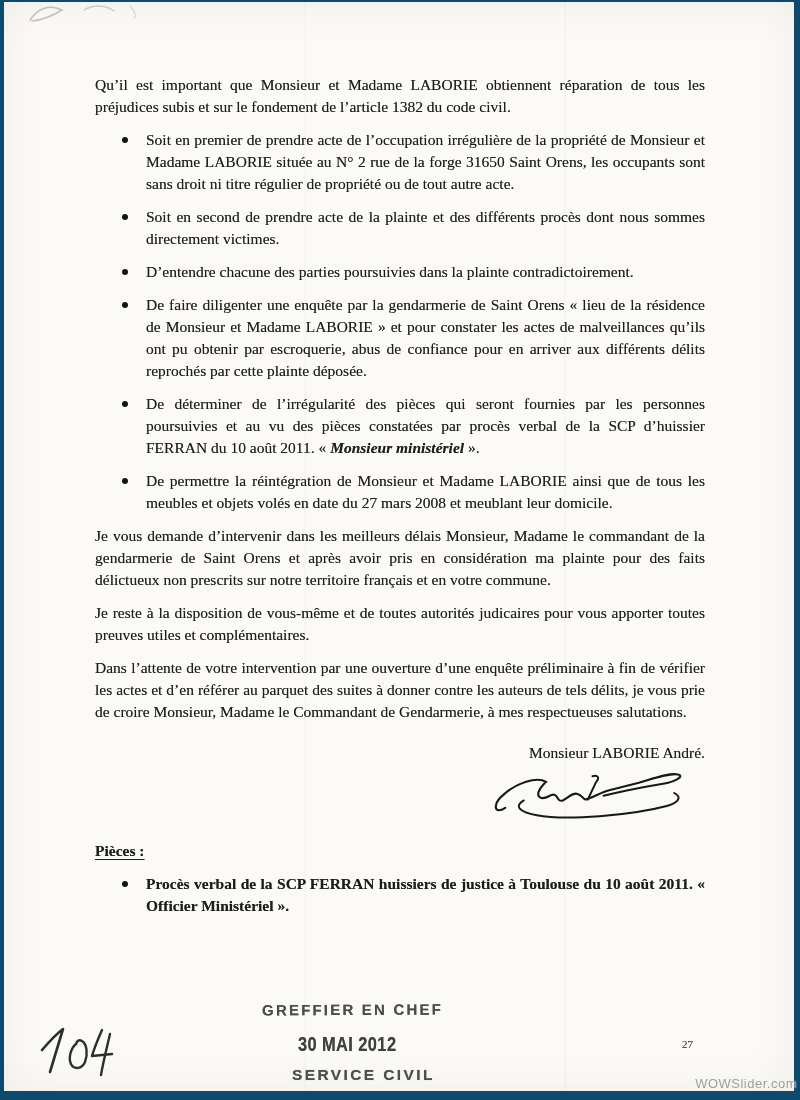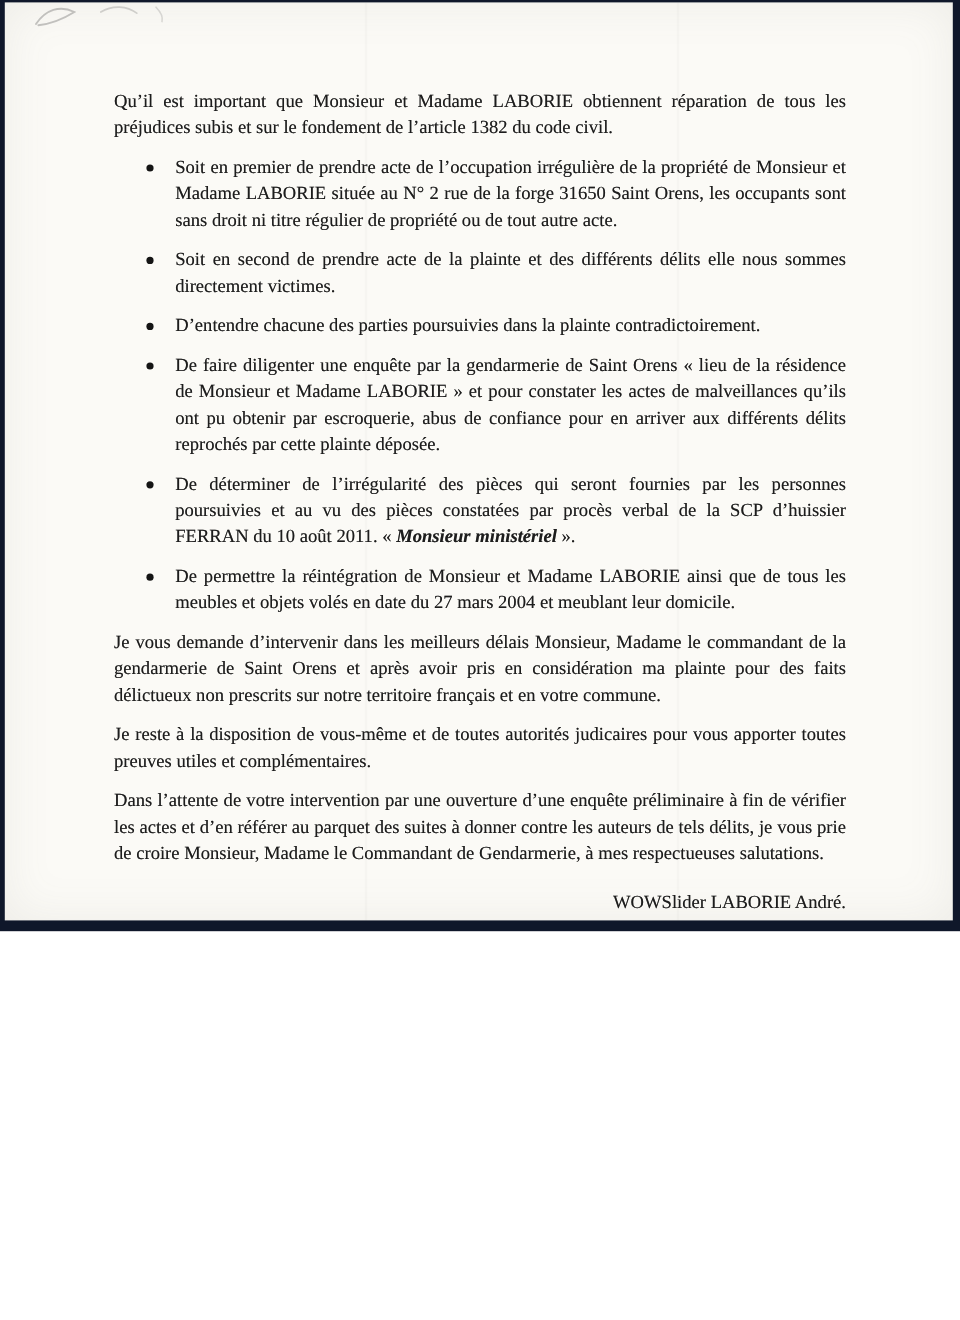--- a/index.html
+++ b/index.html
@@ -1,18 +1,18 @@
 <!DOCTYPE html>
 <html><head>
 <meta charset="utf-8">
 <style>
   html,body { margin:0; padding:0; }
   .frame {
-    position:relative; width:800px; height:776px;
-    background:#0f172a; overflow:hidden;
+    position:relative; width:800px; height:1100px;
+    background:#0c4a6e; overflow:hidden;
     font-family:"Liberation Serif", serif;
   }
   .paper {
     position:absolute; left:4px; top:2px; right:6px; bottom:9px;
     background:#fbfaf6; overflow:hidden;
     box-shadow: inset 0 0 40px rgba(120,115,105,0.10);
   }
   .fold { position:absolute; top:0; height:100%; width:2px; background:rgba(0,0,0,0.02); }
   .content {
     position:absolute; left:0; top:0; right:0;
@@ -45,21 +45,21 @@
   .stamp-date {
     left:294px; top:1031px; font-size:20px; font-weight:bold;
     letter-spacing:0.5px; color:#333; transform:scaleX(0.82);
     transform-origin:left top; text-shadow: 0 0 0.6px #666;
   }
   .stamp-service {
     left:288px; top:1064px; font-size:15.5px; font-weight:bold;
     letter-spacing:2.4px; color:#424242; text-shadow: 0 0 0.7px #707070;
   }
   .handwritten-svg { position:absolute; left:34px; top:1022px; width:92px; height:58px; }
-  .page-number { position:absolute; left:678px; top:1036px; font-size:16px; color:#222; }
+  .page-number { position:absolute; left:678px; top:1036px; font-size:11px; color:#222; }
   .scribble-svg { position:absolute; left:18px; top:0; width:130px; height:28px; }
   .watermark {
     position:absolute; right:3px; top:1076px; z-index:5;
     font-family:"Liberation Sans", sans-serif; font-size:13px;
     letter-spacing:0.5px; color:#9d9d9d;
     text-shadow: 0 0 2px rgba(255,255,255,0.8);
   }
 </style>
 </head>
 <body>
@@ -77,59 +77,60 @@
 
     <div class="content">
       <p class="para">Qu’il est important que Monsieur et Madame LABORIE obtiennent réparation de tous les préjudices subis et sur le fondement de l’article 1382 du code civil.</p>
 
       <div class="bullet">
         <span class="dot"></span>
         <span>Soit en premier de prendre acte de l’occupation irrégulière de la propriété de Monsieur et Madame LABORIE située au N° 2 rue de la forge 31650 Saint Orens, les occupants sont sans droit ni titre régulier de propriété ou de tout autre acte.</span>
       </div>
       <div class="bullet">
         <span class="dot"></span>
-        <span>Soit en second de prendre acte de la plainte et des différents délits elle nous sommes directement victimes.</span>
+        <span>Soit en second de prendre acte de la plainte et des différents procès dont nous sommes directement victimes.</span>
       </div>
       <div class="bullet">
         <span class="dot"></span>
         <span>D’entendre chacune des parties poursuivies dans la plainte contradictoirement.</span>
       </div>
       <div class="bullet">
         <span class="dot"></span>
         <span>De faire diligenter une enquête par la gendarmerie de Saint Orens « lieu de la résidence de Monsieur et Madame LABORIE » et pour constater les actes de malveillances qu’ils ont pu obtenir par escroquerie, abus de confiance pour en arriver aux différents délits reprochés par cette plainte déposée.</span>
       </div>
       <div class="bullet">
         <span class="dot"></span>
         <span>De déterminer de l’irrégularité des pièces qui seront fournies par les personnes poursuivies et au vu des pièces constatées par procès verbal de la SCP d’huissier FERRAN du 10 août 2011. « </span><span class="em-bi">Monsieur ministériel</span><span> ».</span>
       </div>
       <div class="bullet">
         <span class="dot"></span>
-        <span>De permettre la réintégration de Monsieur et Madame LABORIE ainsi que de tous les meubles et objets volés en date du 27 mars 2004 et meublant leur domicile.</span>
+        <span>De permettre la réintégration de Monsieur et Madame LABORIE ainsi que de tous les meubles et objets volés en date du 27 mars 2008 et meublant leur domicile.</span>
       </div>
 
       <p class="para">Je vous demande d’intervenir dans les meilleurs délais Monsieur, Madame le commandant de la gendarmerie de Saint Orens et après avoir pris en considération ma plainte pour des faits délictueux non prescrits sur notre territoire français et en votre commune.</p>
       <p class="para">Je reste à la disposition de vous-même et de toutes autorités judicaires pour vous apporter toutes preuves utiles et complémentaires.</p>
       <p class="para">Dans l’attente de votre intervention par une ouverture d’une enquête préliminaire à fin de vérifier les actes et d’en référer au parquet des suites à donner contre les auteurs de tels délits, je vous prie de croire Monsieur, Madame le Commandant de Gendarmerie, à mes respectueuses salutations.</p>
 
-      <div class="sig-name">WOWSlider LABORIE André.</div>
+      <div class="sig-name">Monsieur LABORIE André.</div>
 
       <div class="sig-row">
         <svg class="sig-svg" viewBox="0 0 215 56">
           <path d="M14 44 C2 52 0 40 12 30 C26 17 48 10 58 16 C52 22 46 30 52 33 C58 36 63 28 67 30 C72 32 70 38 76 36 C83 33 86 27 92 29 C99 31 97 37 104 34 C112 31 118 27 126 25 L158 17 C175 12 192 6 200 8 C208 10 196 16 184 18 C160 22 140 26 120 31" fill="none" stroke="#181818" stroke-width="2.3" stroke-linecap="round"></path>
           <path d="M196 28 C204 32 202 38 188 42 C150 52 80 58 48 52 C28 48 24 42 34 36" fill="none" stroke="#181818" stroke-width="2.1" stroke-linecap="round"></path>
           <path d="M108 10 C114 8 116 12 112 16 L103 35" fill="none" stroke="#181818" stroke-width="2.1" stroke-linecap="round"></path>
         </svg>
       </div>
 
       <div class="pieces-heading">
         <span class="u">Pièces :</span>
       </div>
 
       <div class="bullet pieces-bullet">
         <span class="dot"></span>
+        <span>Procès verbal de la SCP FERRAN huissiers de justice à Toulouse du 10 août 2011. « Officier Ministériel ».</span>
       </div>
     </div>
 
     <div class="stamp stamp-greffier">GREFFIER EN CHEF</div>
     <div class="stamp stamp-date">30 MAI 2012</div>
     <div class="stamp stamp-service">SERVICE CIVIL</div>
 
     <svg class="handwritten-svg" viewBox="0 0 92 58">
       <path d="M4 26 C11 18 18 10 25 5 L12 48" fill="none" stroke="#2d2d2d" stroke-width="2.6" stroke-linecap="round" stroke-linejoin="round"></path>
       <path d="M38 20 C33 24 30 34 33 40 C36 46 44 45 47 38 C50 30 49 20 44 17 C41 15 39 17 38 20" fill="none" stroke="#2d2d2d" stroke-width="2.4" stroke-linecap="round"></path>

